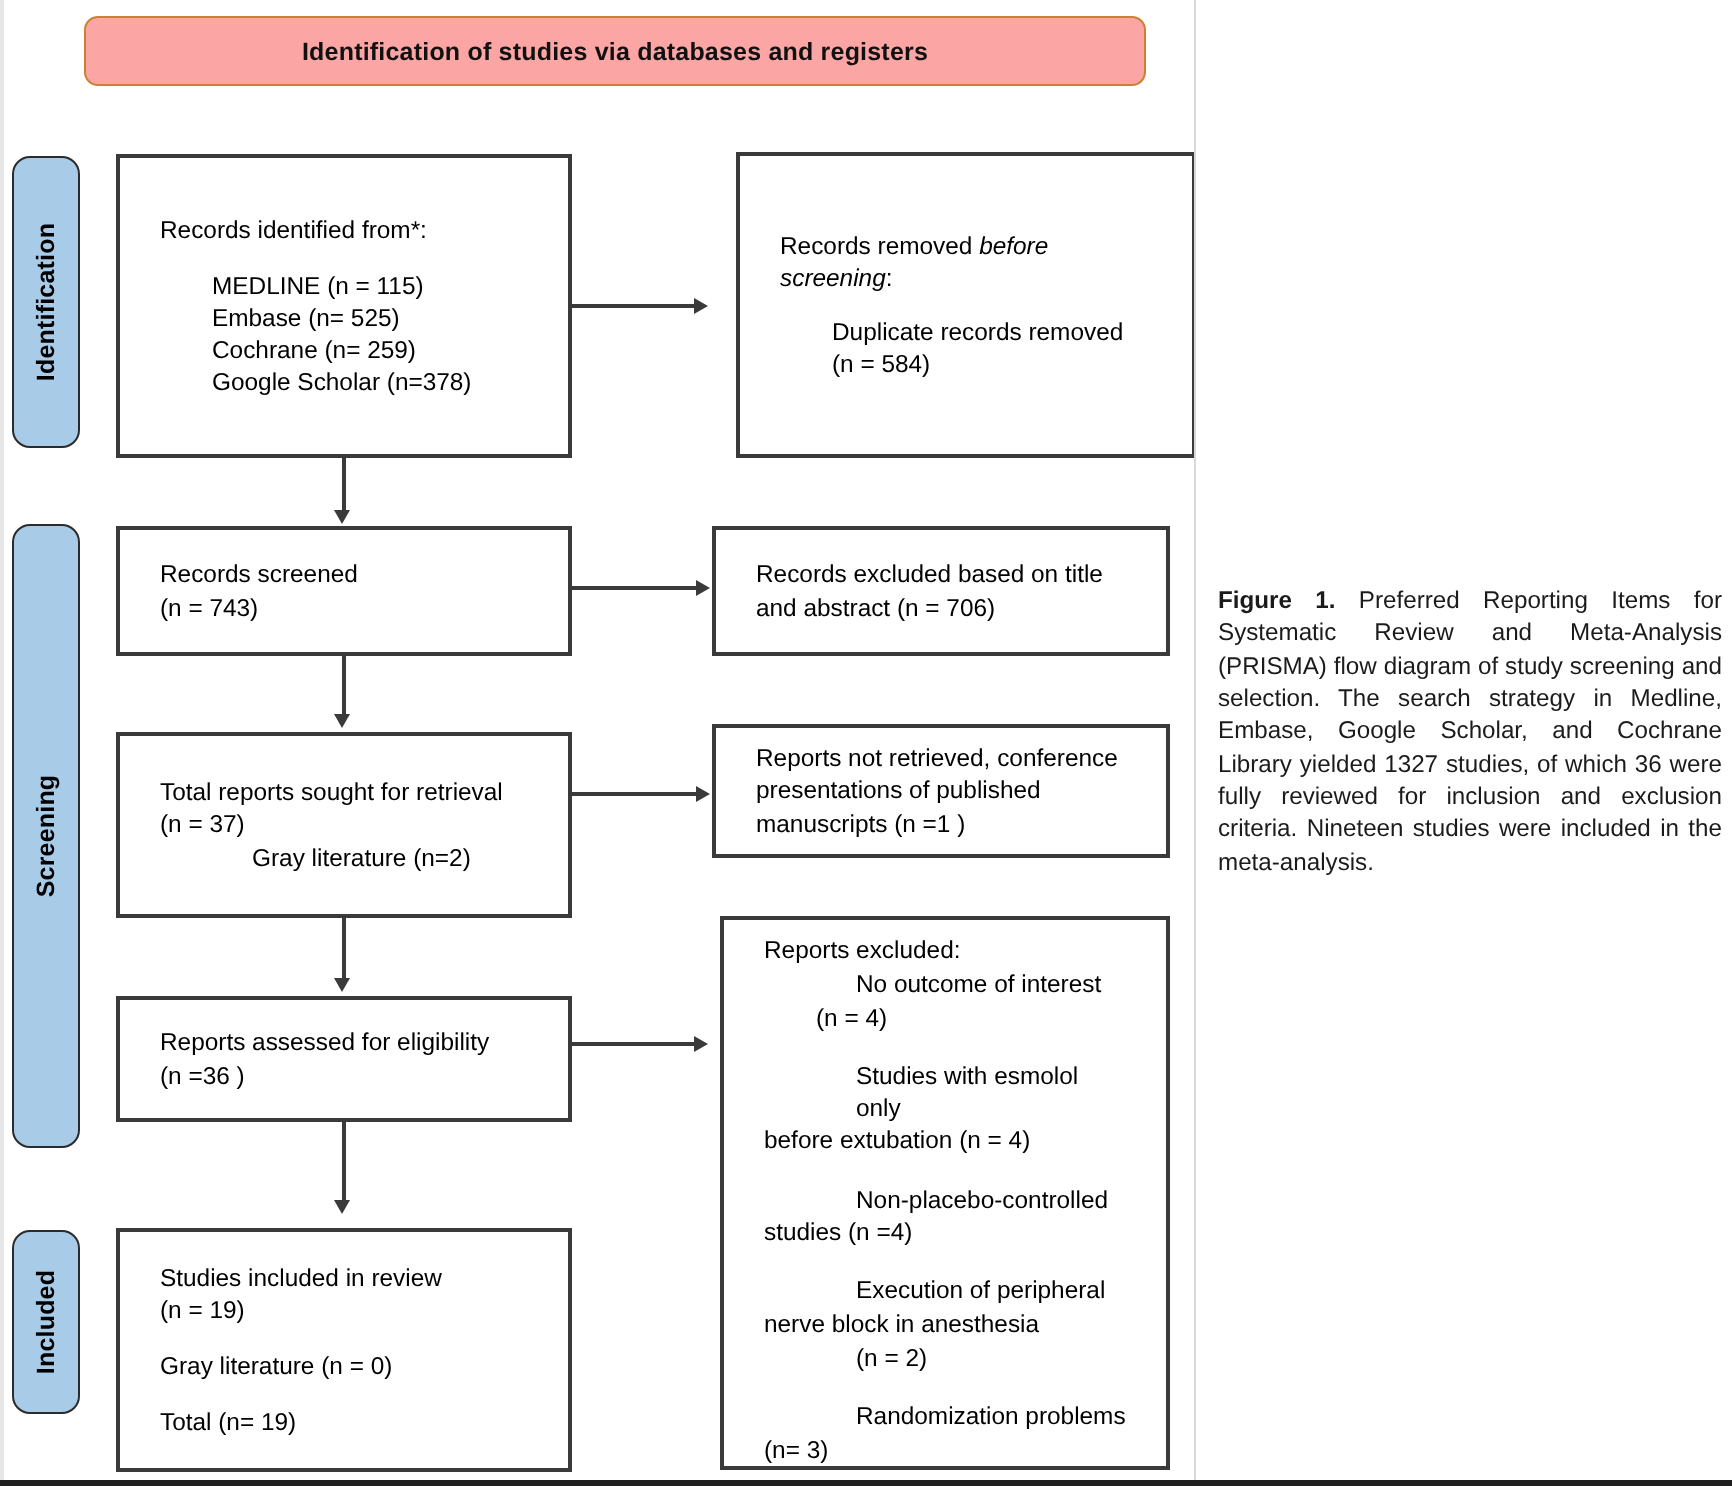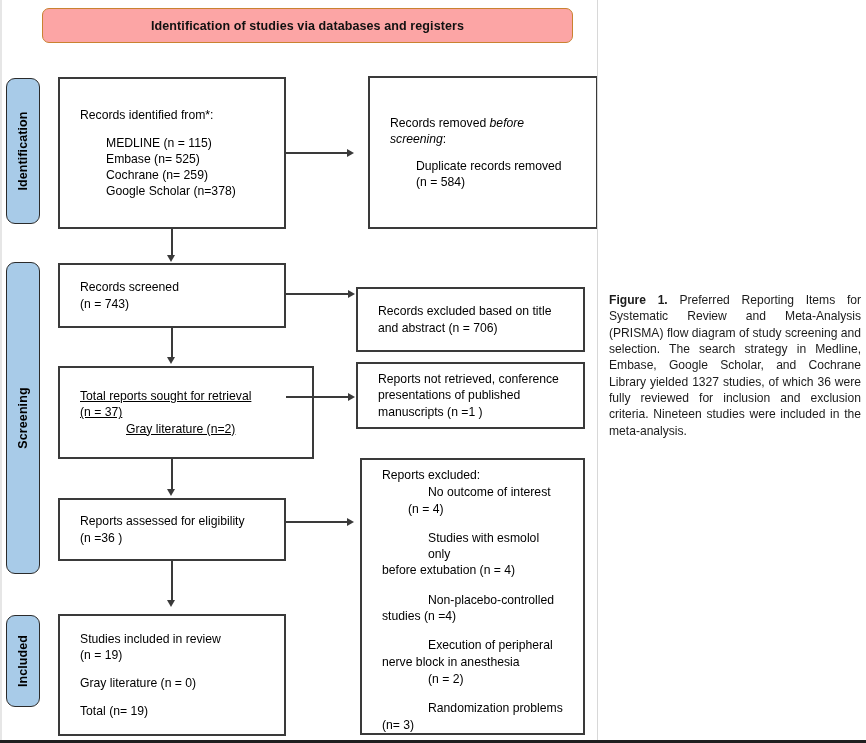--- a/index.html
+++ b/index.html
@@ -81,27 +81,27 @@
   }
   .box p { margin: 0; }
   .box .gap { height: 0.95em; }
   .indent1 { padding-left: 26px; }
   .indent2 { padding-left: 46px; }
   .ital { font-style: italic; }
 
   
   #box-identified   { left: 58px;  top: 77px;  width: 228px; height: 152px; }
   #box-screened     { left: 58px;  top: 263px; width: 228px; height: 65px;  }
-  #box-sought       { left: 58px;  top: 366px; width: 256px; height: 93px; text-decoration: underline;  }
+  #box-sought       { left: 58px;  top: 366px; width: 228px; height: 93px;  }
   #box-eligibility  { left: 58px;  top: 498px; width: 228px; height: 63px;  }
   #box-included     { left: 58px;  top: 614px; width: 228px; height: 122px; }
 
   
   #box-removed      { left: 355px; top: 76px;  width: 230px; height: 153px; margin-left: 13px; }
-  #box-exc-title    { left: 356px; top: 263px; width: 229px; height: 65px; margin-top: 24px;  }
+  #box-exc-title    { left: 356px; top: 263px; width: 229px; height: 65px;  }
   #box-not-retrieved{ left: 356px; top: 362px; width: 229px; height: 67px;  }
   #box-exc-reports  { left: 360px; top: 458px; width: 225px; height: 277px; justify-content: space-between; padding-top: 7px; }
 
   
   .conn { position: absolute; background: #3a3a3a; }
   .v-line { width: 1.6px; }
   .h-line { height: 1.6px; }
   .arrow-down {
     position: absolute;
     width: 0; height: 0;

